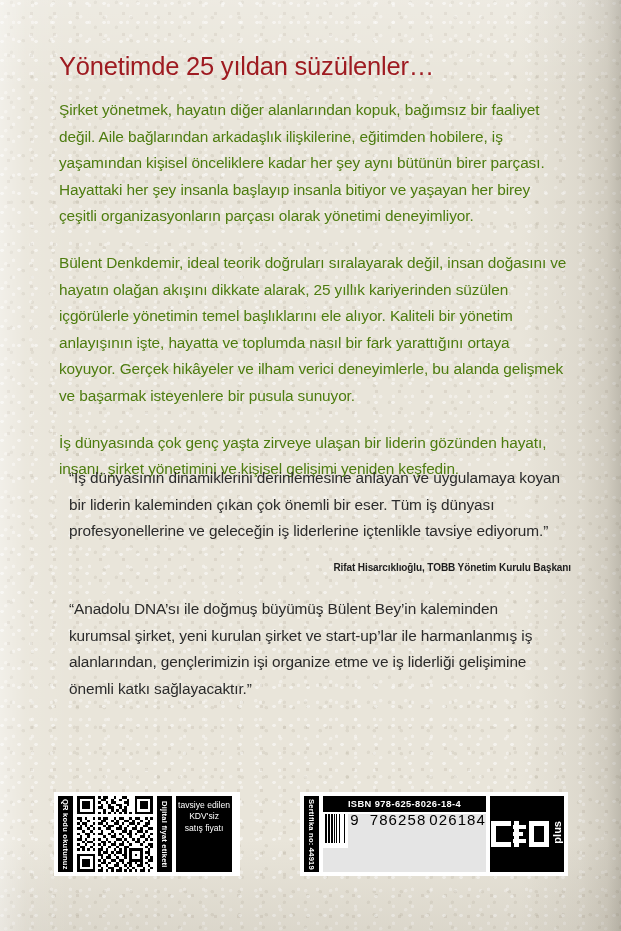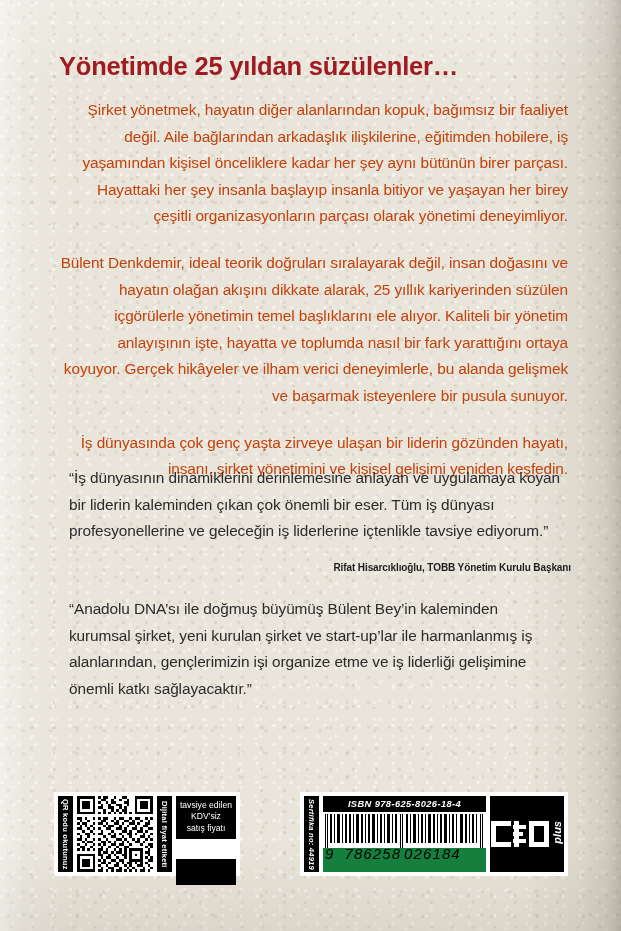--- a/index.html
+++ b/index.html
@@ -64,40 +64,39 @@
   }
 
   
   .title {
     position: absolute;
     left: 59px;
     top: 52px;
     width: 520px;
     margin: 0;
     font-size: 25.5px;
-    font-weight: bold;
+    font-weight: normal;
     letter-spacing: -0.2px;
     color: #9e1b21;
     line-height: 1.1;
     white-space: nowrap;
   }
 
   
   .body-block {
     position: absolute;
     left: 59px;
     width: 509px;
   }
   .para {
     margin: 0 0 20px 0;
     font-size: 15.4px;
     line-height: 26.6px;
-    color: #c2410c;
+    color: #4d7c0f;
     letter-spacing: -0.1px;
-    text-align: right;
   }
   .para:last-child { margin-bottom: 4px; }
 
   
   .quote-block {
     position: absolute;
     left: 59px;
     width: 512px;
   }
   .quote-text {
@@ -164,21 +163,21 @@
     width: 76px;
     flex: 0 0 76px;
     background-color: #ffffff;
     position: relative;
     image-rendering: pixelated;
   }
 
   .price-col {
     flex: 1 1 auto;
     display: flex;
-    flex-direction: column;
+    flex-direction: row;
     gap: 20px;
   }
   .price-caption {
     background: #000000;
     color: #ffffff;
     font-size: 8.6px;
     line-height: 11.4px;
     text-align: center;
     padding: 4px 2px 5px 2px;
     flex: 0 0 auto;
@@ -189,21 +188,20 @@
     min-height: 26px;
   }
 
   
   .panel-right {
     left: 300px;
     top: 0px;
     width: 268px;
     height: 84px;
     gap: 4px;
-    font-style: italic;
   }
   .isbn-col {
     flex: 1 1 auto;
     display: flex;
     flex-direction: column;
     gap: 2px;
     min-width: 0;
   }
   .isbn-line {
     background: #000000;
@@ -211,23 +209,22 @@
     font-size: 9.3px;
     font-weight: bold;
     letter-spacing: 0.4px;
     text-align: center;
     padding: 3px 2px;
     flex: 0 0 auto;
   }
   .barcode-wrap {
     flex: 1 1 auto;
     position: relative;
-    background: #15803d;
-    display: flex;
-    flex-direction: column;
+    background: #e5e5e5;
+    display: flex;
     justify-content: flex-start;
   }
   .barcode {
     height: 34px;
     width: 100%;
     background-repeat: repeat-x;
     background-color: #ffffff;
   }
   .barcode-digits {
     font-family: "Liberation Sans", sans-serif;

